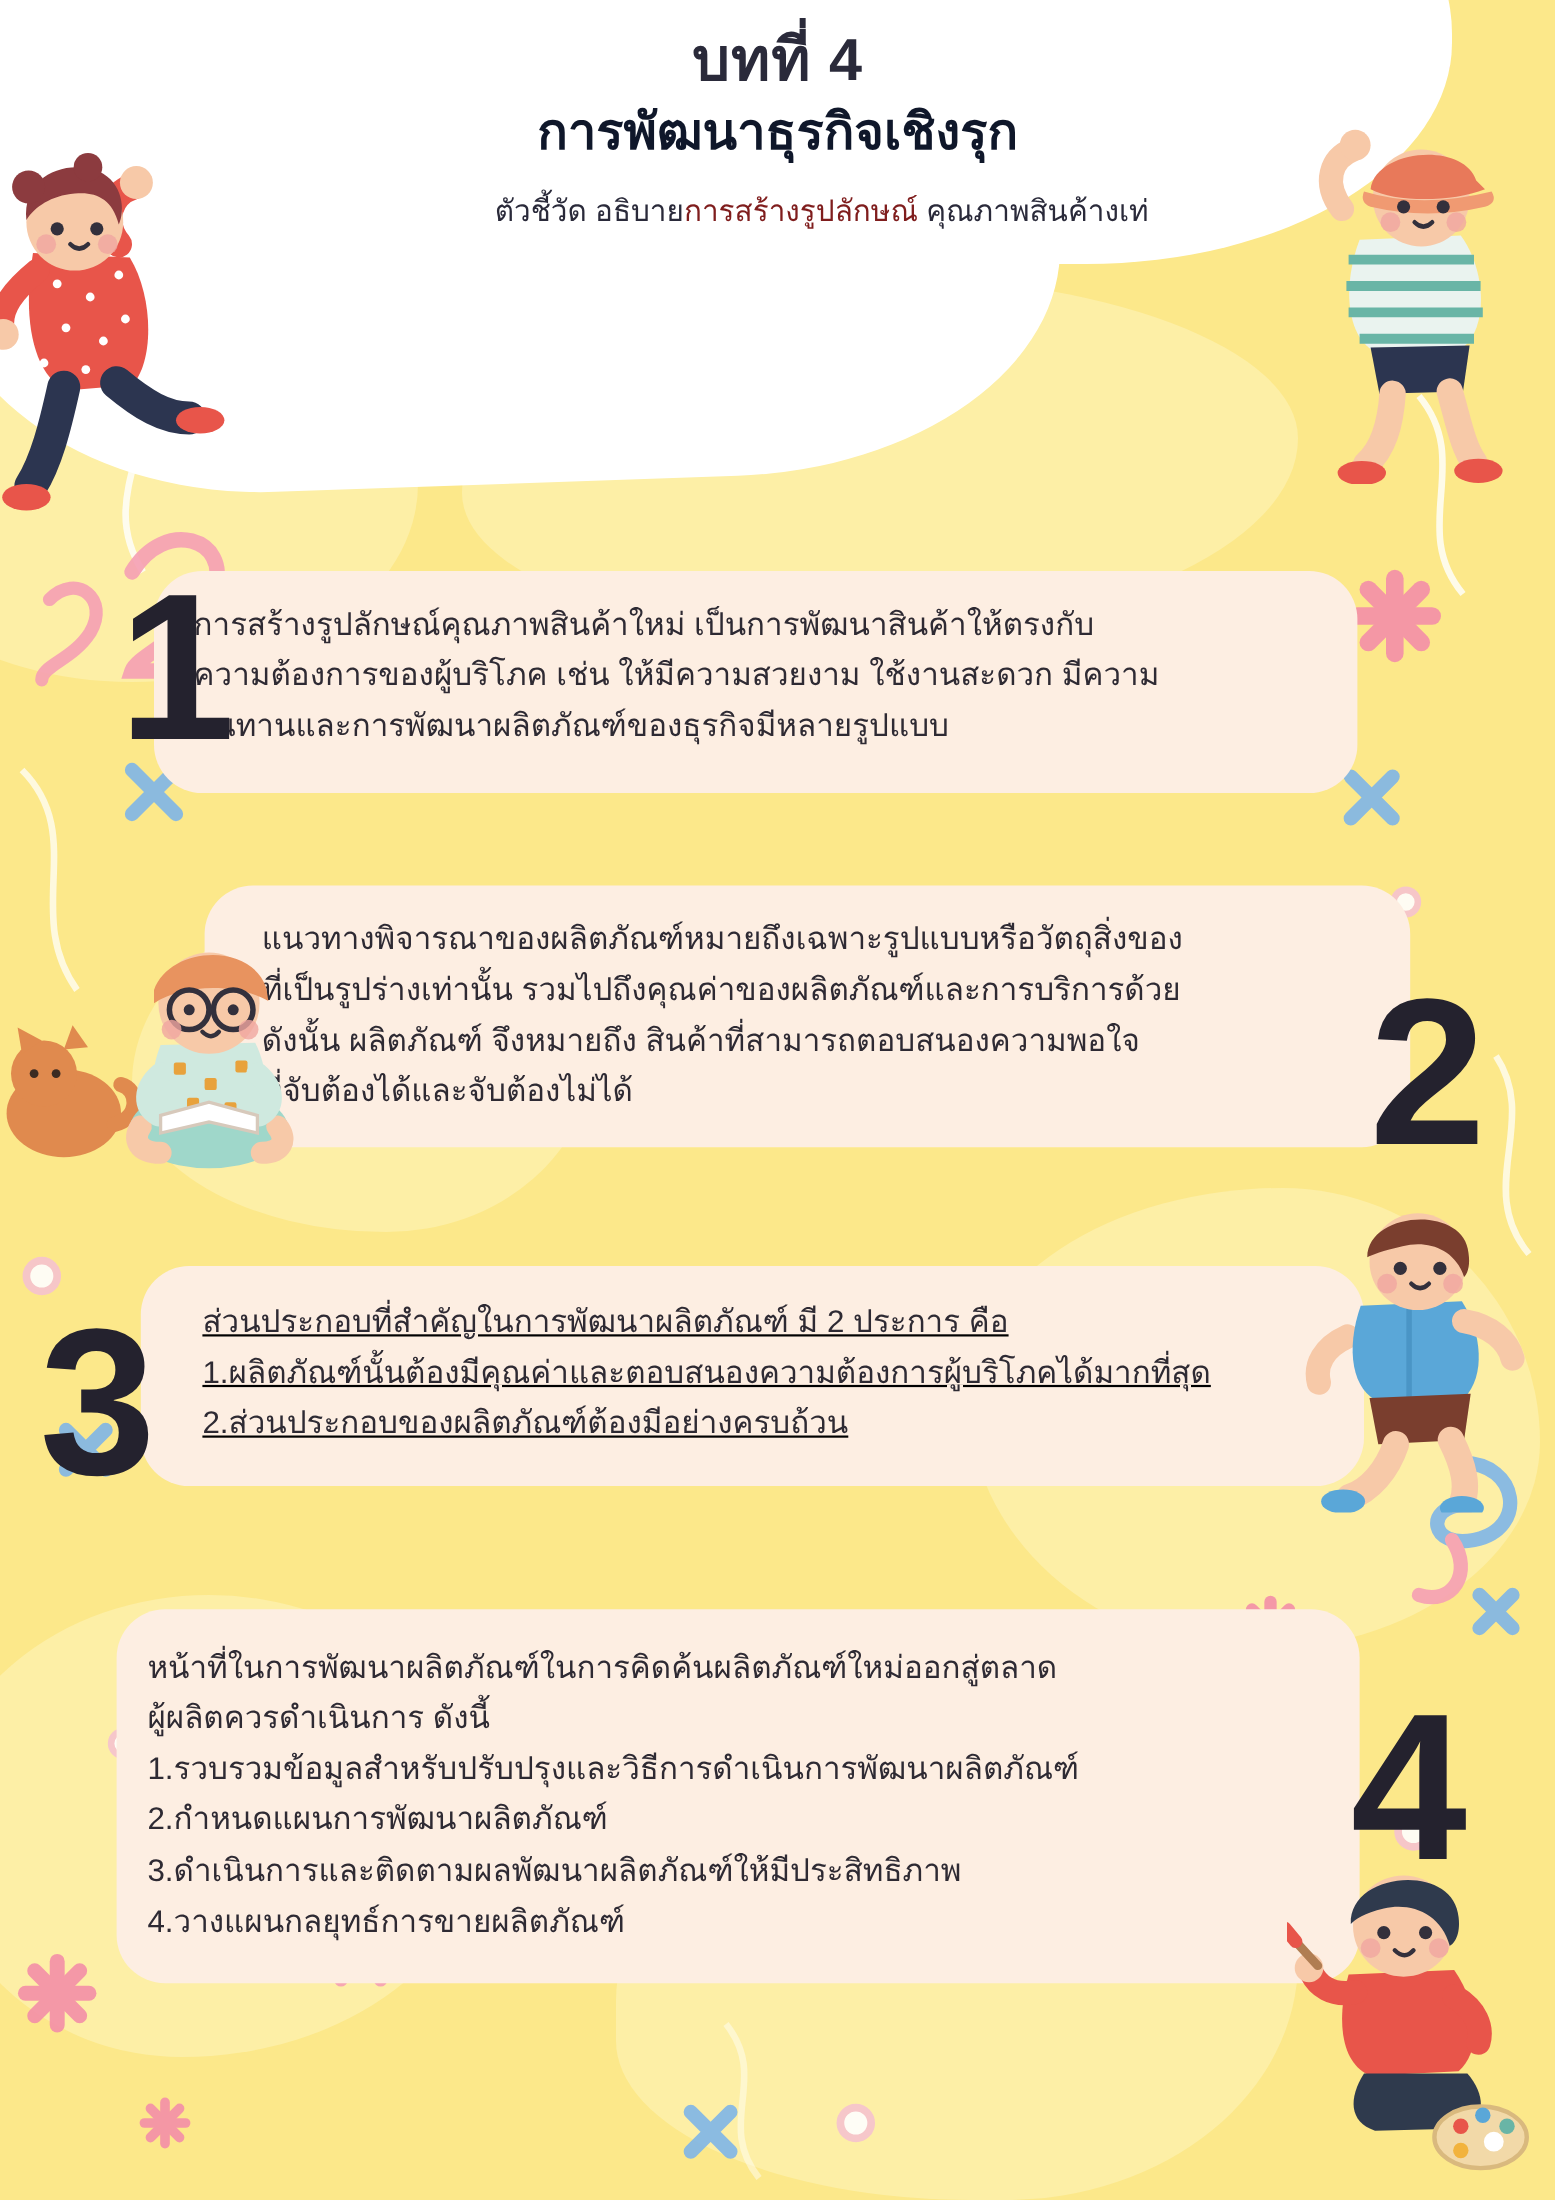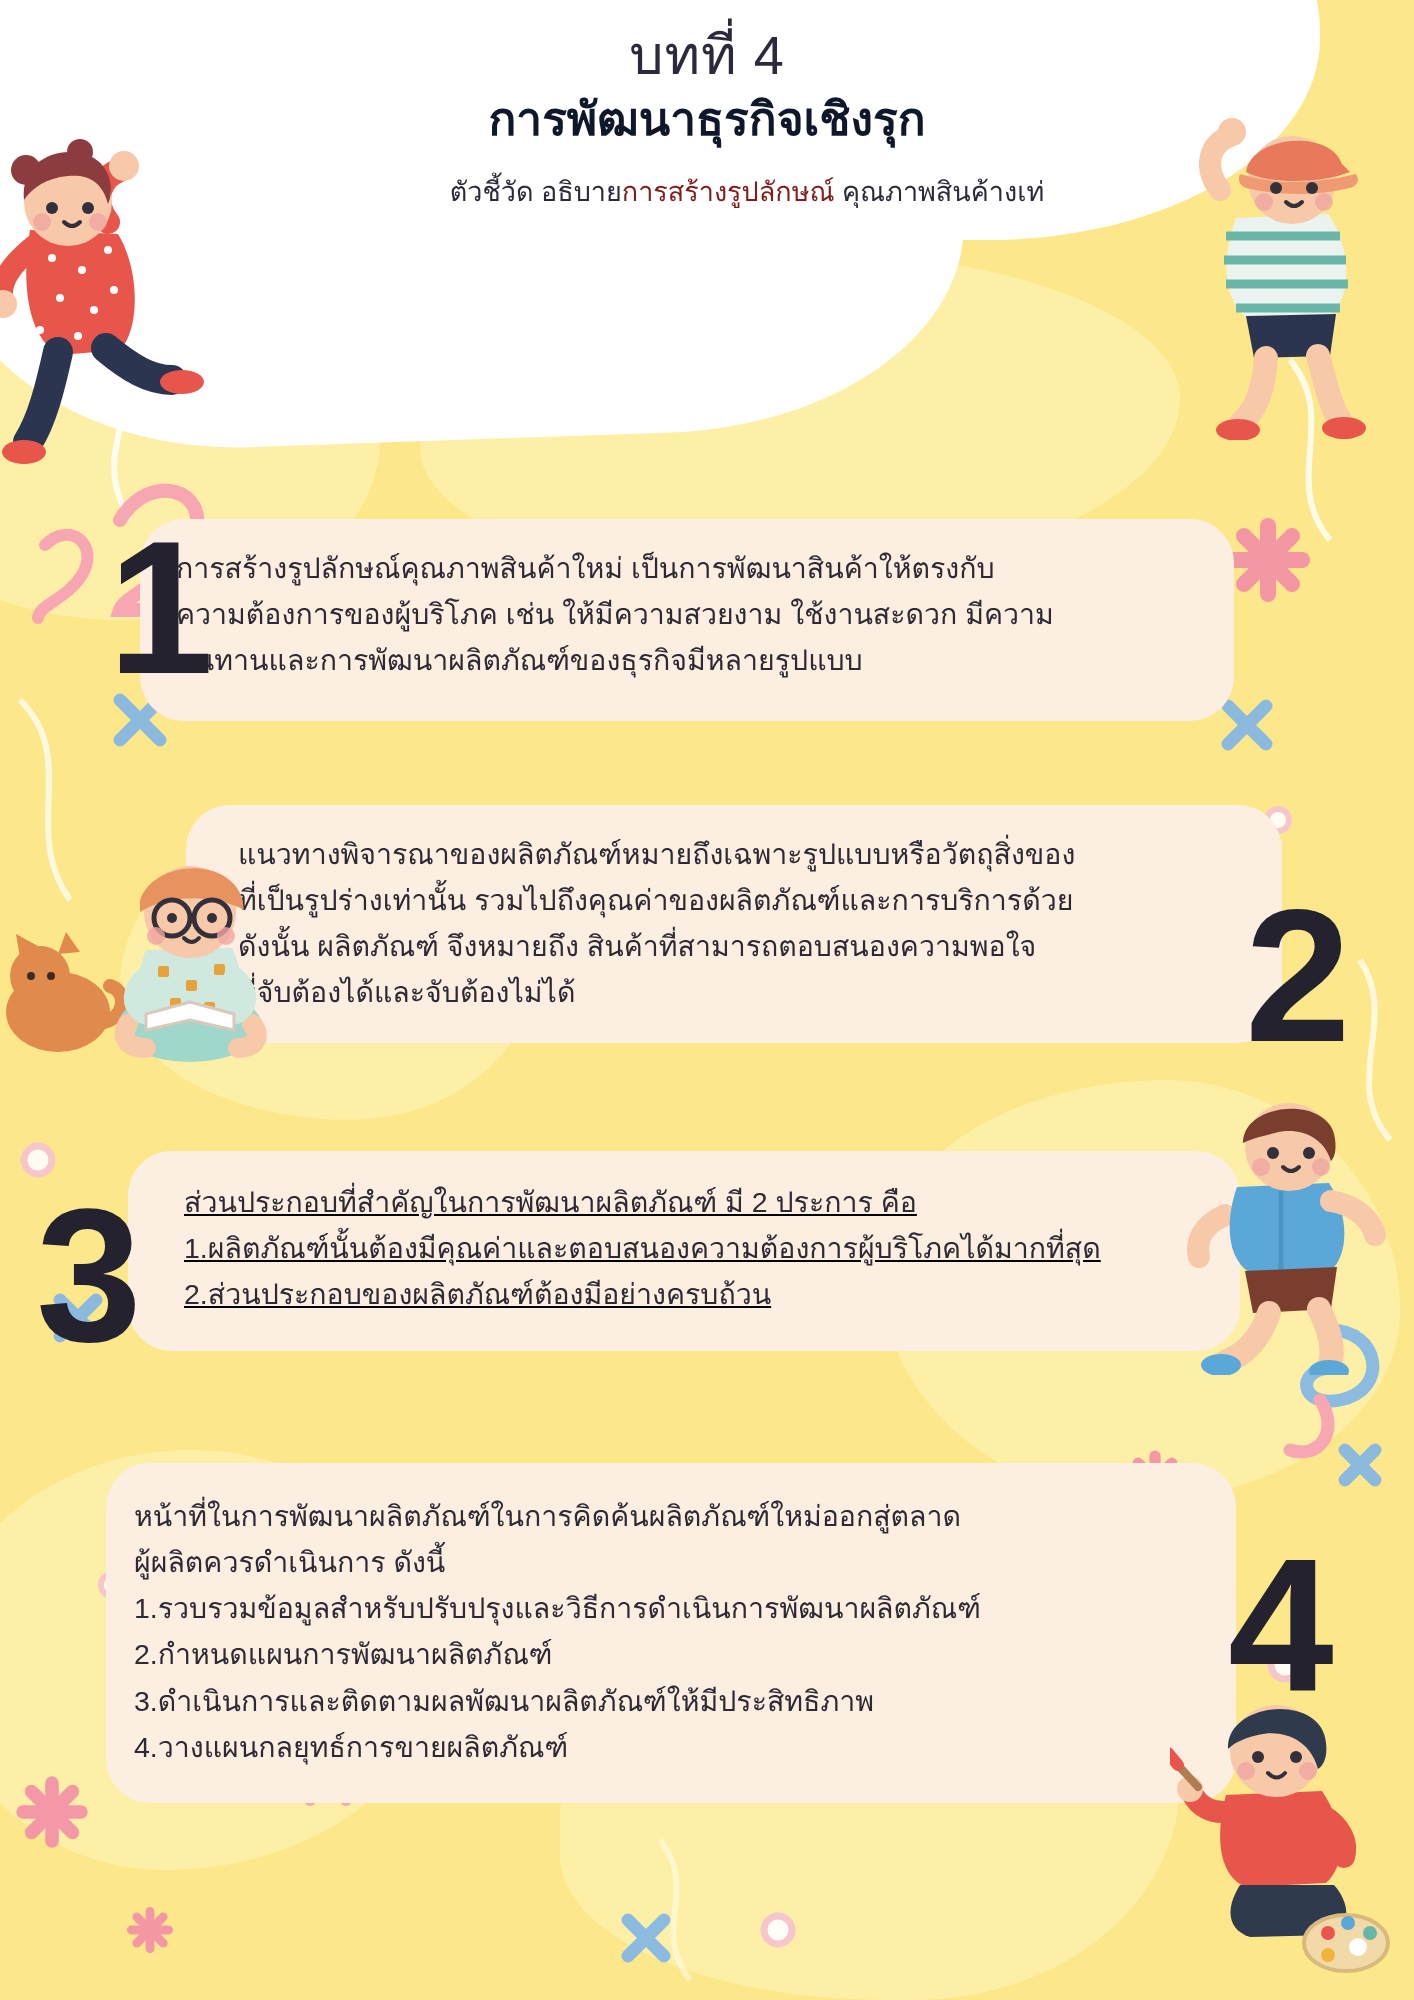--- a/index.html
+++ b/index.html
@@ -62,21 +62,21 @@
   .header {
     position: absolute;
     left: 0;
     top: 24px;
     width: 1414px;
     text-align: center;
     z-index: 6;
   }
   .h-chapter {
     font-size: 54px;
-    font-weight: normal;
+    font-weight: bold;
     color: #2a2a3a;
     letter-spacing: 1px;
     line-height: 1.15;
   }
   .h-title {
     font-size: 46px;
     font-weight: bold;
     color: #0f172a;
     line-height: 1.3;
     margin-top: 4px;

